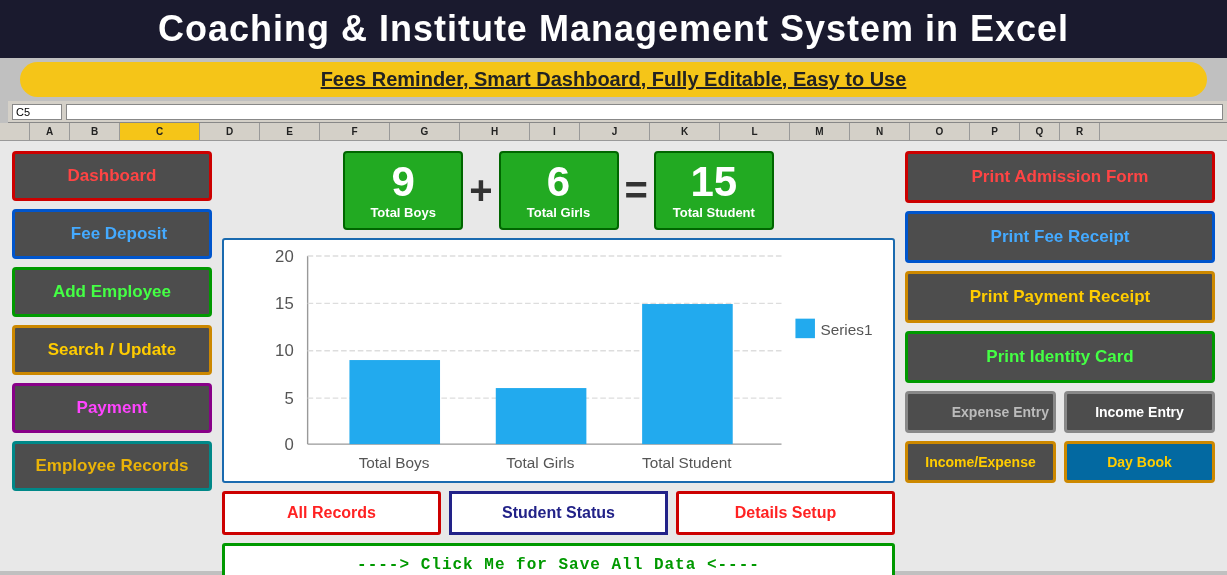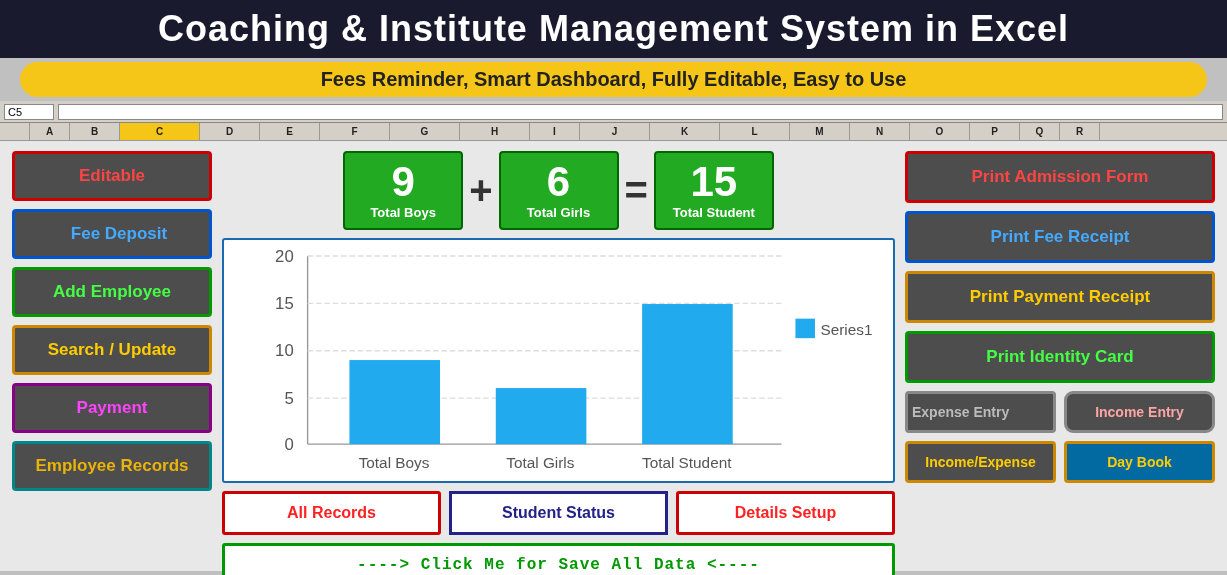--- a/index.html
+++ b/index.html
@@ -23,30 +23,32 @@
 
     .subtitle-bar {
       background: #f5c518;
       text-align: center;
       padding: 6px 0;
       border-radius: 30px;
       margin: 4px 20px;
       font-size: 20px;
       font-weight: 900;
       color: #222;
+      text-decoration: underline;
     }
 
     .excel-bar {
       background: #d4d0c8;
       display: flex;
       align-items: center;
       padding: 2px 4px;
       font-size: 11px;
       border-bottom: 1px solid #888;
       height: 22px;
+      margin-left: 8px;
     }
 
     .cell-ref {
       background: white;
       border: 1px solid #888;
       width: 50px;
       padding: 1px 3px;
       font-size: 11px;
       margin-right: 4px;
     }
@@ -293,33 +295,33 @@
     .btn-expense-entry {
       flex: 1;
       background: #4d4d4d;
       color: #bbbbbb;
       border: 3px solid #888;
       font-size: 14px;
       font-weight: 700;
       padding: 10px 4px;
       cursor: pointer;
       border-radius: 4px;
-      text-align: left;
+      text-align: right;
     }
 
     .btn-income-entry {
       flex: 1;
       background: #4d4d4d;
-      color: #fca5a5;
+      color: #ffffff;
       border: 3px solid #888;
       font-size: 14px;
       font-weight: 700;
       padding: 10px 4px;
       cursor: pointer;
-      border-radius: 9px;
+      border-radius: 4px;
       text-align: center;
     }
 
     .btn-income-expense {
       flex: 1;
       background: #4d4d4d;
       color: #ffcc00;
       border: 3px solid #cc8800;
       font-size: 14px;
       font-weight: 700;
@@ -372,21 +374,21 @@
   <div class="col-header" style="width:60px;">N</div>
   <div class="col-header" style="width:60px;">O</div>
   <div class="col-header" style="width:50px;">P</div>
   <div class="col-header" style="width:40px;">Q</div>
   <div class="col-header" style="width:40px;">R</div>
 </div>
 
 <div class="content-area">
 
   <div class="left-panel">
-    <button class="left-btn btn-admission">Editable</button>
+    <button class="left-btn btn-admission">Dashboard</button>
     <button class="left-btn btn-fee-deposit">Fee Deposit</button>
     <button class="left-btn btn-add-employee">Add Employee</button>
     <button class="left-btn btn-search-update">Search / Update</button>
     <button class="left-btn btn-payment">Payment</button>
     <button class="left-btn btn-employee-records">Employee Records</button>
   </div>
 
   <div class="center-panel">
 
     <div class="stats-row">

